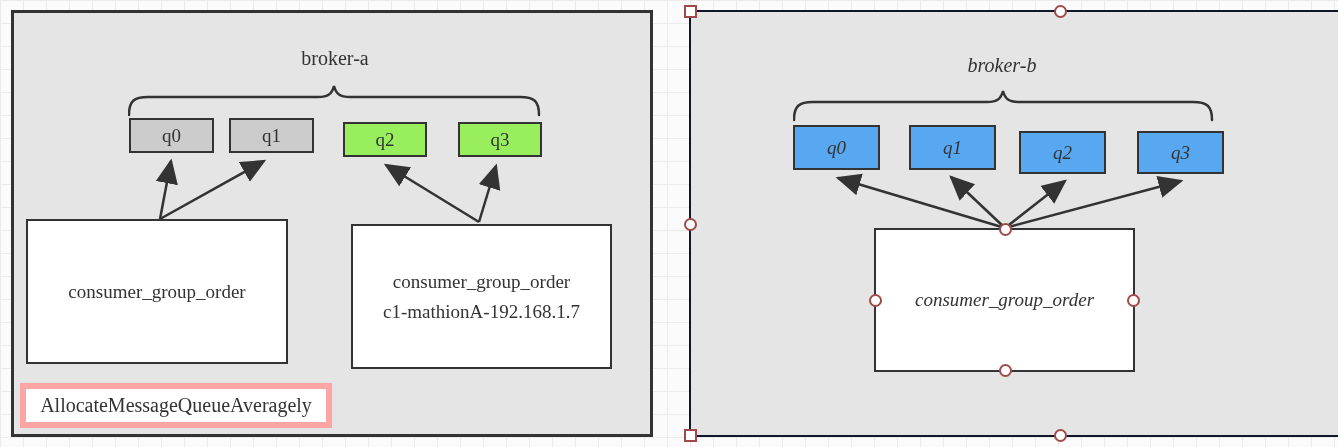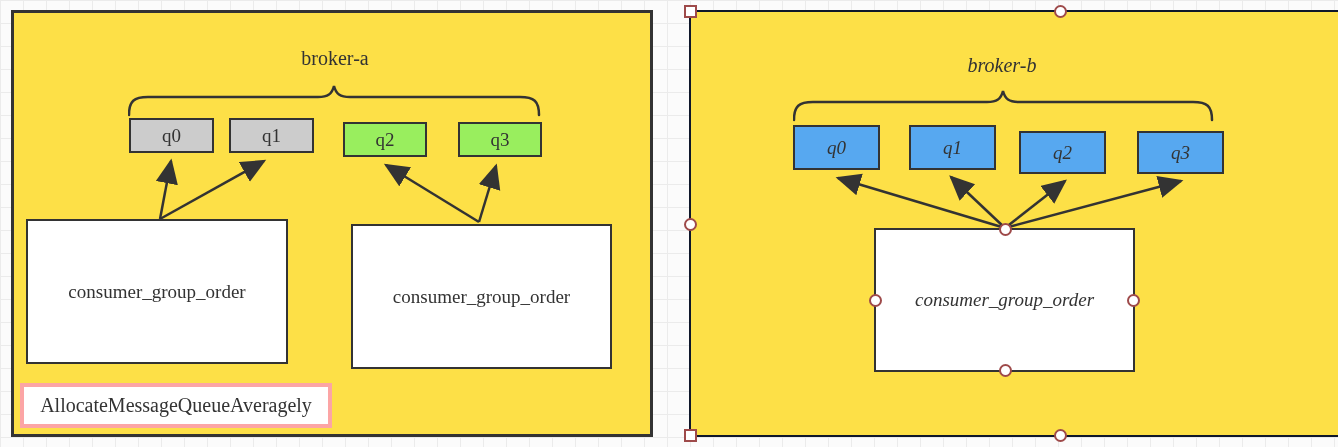--- a/index.html
+++ b/index.html
@@ -4,31 +4,31 @@
 <style>
   html,body{margin:0;padding:0;}
   body{
     width:1338px;height:447px;position:relative;overflow:hidden;
     font-family:"Liberation Serif","DejaVu Serif",serif;color:#333;
     background-color:#fbfbfb;
     background-image:linear-gradient(#ebebeb 1px,transparent 1px),
                      linear-gradient(90deg,#ebebeb 1px,transparent 1px);
     background-size:23px 23px;
   }
-  .panel{position:absolute;background:#fde047;box-sizing:border-box;}
+  .panel{position:absolute;background:#e5e5e5;box-sizing:border-box;}
   .panel-a{left:11px;top:10px;width:642px;height:427px;border:3px solid #333;}
   .panel-b{left:689px;top:10px;width:741px;height:427px;border:2px solid #0f172a;font-style:italic;}
   .broker-title{position:absolute;text-align:center;font-size:20px;white-space:nowrap;}
   .qbox{position:absolute;box-sizing:border-box;border:2px solid #333;
         display:flex;align-items:center;justify-content:center;
         font-size:19px;}
   .consumer{position:absolute;box-sizing:border-box;border:2px solid #333;background:#fff;
         display:flex;flex-direction:column;align-items:center;justify-content:center;
         font-size:19px;line-height:1.55;text-align:center;}
-  .algo{position:absolute;box-sizing:border-box;border:4px solid #fca5a5;background:#fff;
+  .algo{position:absolute;box-sizing:border-box;border:6px solid #fca5a5;background:#fff;
         display:flex;align-items:center;justify-content:center;font-size:20px;}
   .svg-layer{position:absolute;left:0;top:0;pointer-events:none;}
   .handle{position:absolute;width:9px;height:9px;background:#fff;border:2px solid #9e4a4a;z-index:6;}
   .handle.round{border-radius:50%;}
   .h-tl{left:-7px;top:-7px;} .h-tm{left:calc(50% - 6px);top:-7px;} .h-tr{right:-7px;top:-7px;}
   .h-ml{left:-7px;top:calc(50% - 6px);} .h-mr{right:-7px;top:calc(50% - 6px);}
   .h-bl{left:-7px;bottom:-7px;} .h-bm{left:calc(50% - 6px);bottom:-7px;} .h-br{right:-7px;bottom:-7px;}
   .cpoint{position:absolute;width:9px;height:9px;border-radius:50%;background:#fff;
           border:2px solid #9e4a4a;z-index:7;}
 </style>
@@ -65,20 +65,21 @@
     <line x1="146" y1="206" x2="250" y2="148" stroke="#333" stroke-width="2.5" marker-end="url(#ah)"></line>
     <line x1="465" y1="209" x2="372" y2="152" stroke="#333" stroke-width="2.5" marker-end="url(#ah)"></line>
     <line x1="465" y1="209" x2="482" y2="153" stroke="#333" stroke-width="2.5" marker-end="url(#ah)"></line>
   </svg>
 
   <div class="consumer" style="left:12px;top:206px;width:262px;height:145px;">
     <div>consumer_group_order</div>
   </div>
   <div class="consumer" style="left:337px;top:211px;width:261px;height:145px;">
     <div>consumer_group_order</div>
+    <div>c1-mathionA-192.168.1.7</div>
   </div>
 
   <div class="algo" style="left:6px;top:370px;width:312px;height:45px;">
     <span>AllocateMessageQueueAveragely</span>
   </div>
 </div>
 
 <div class="panel panel-b">
 
   <div class="handle h-tl"></div>

